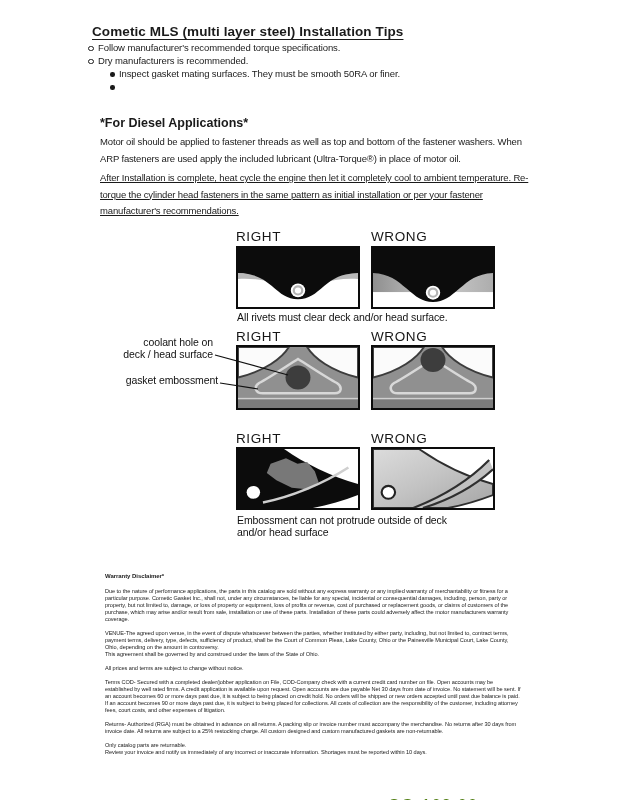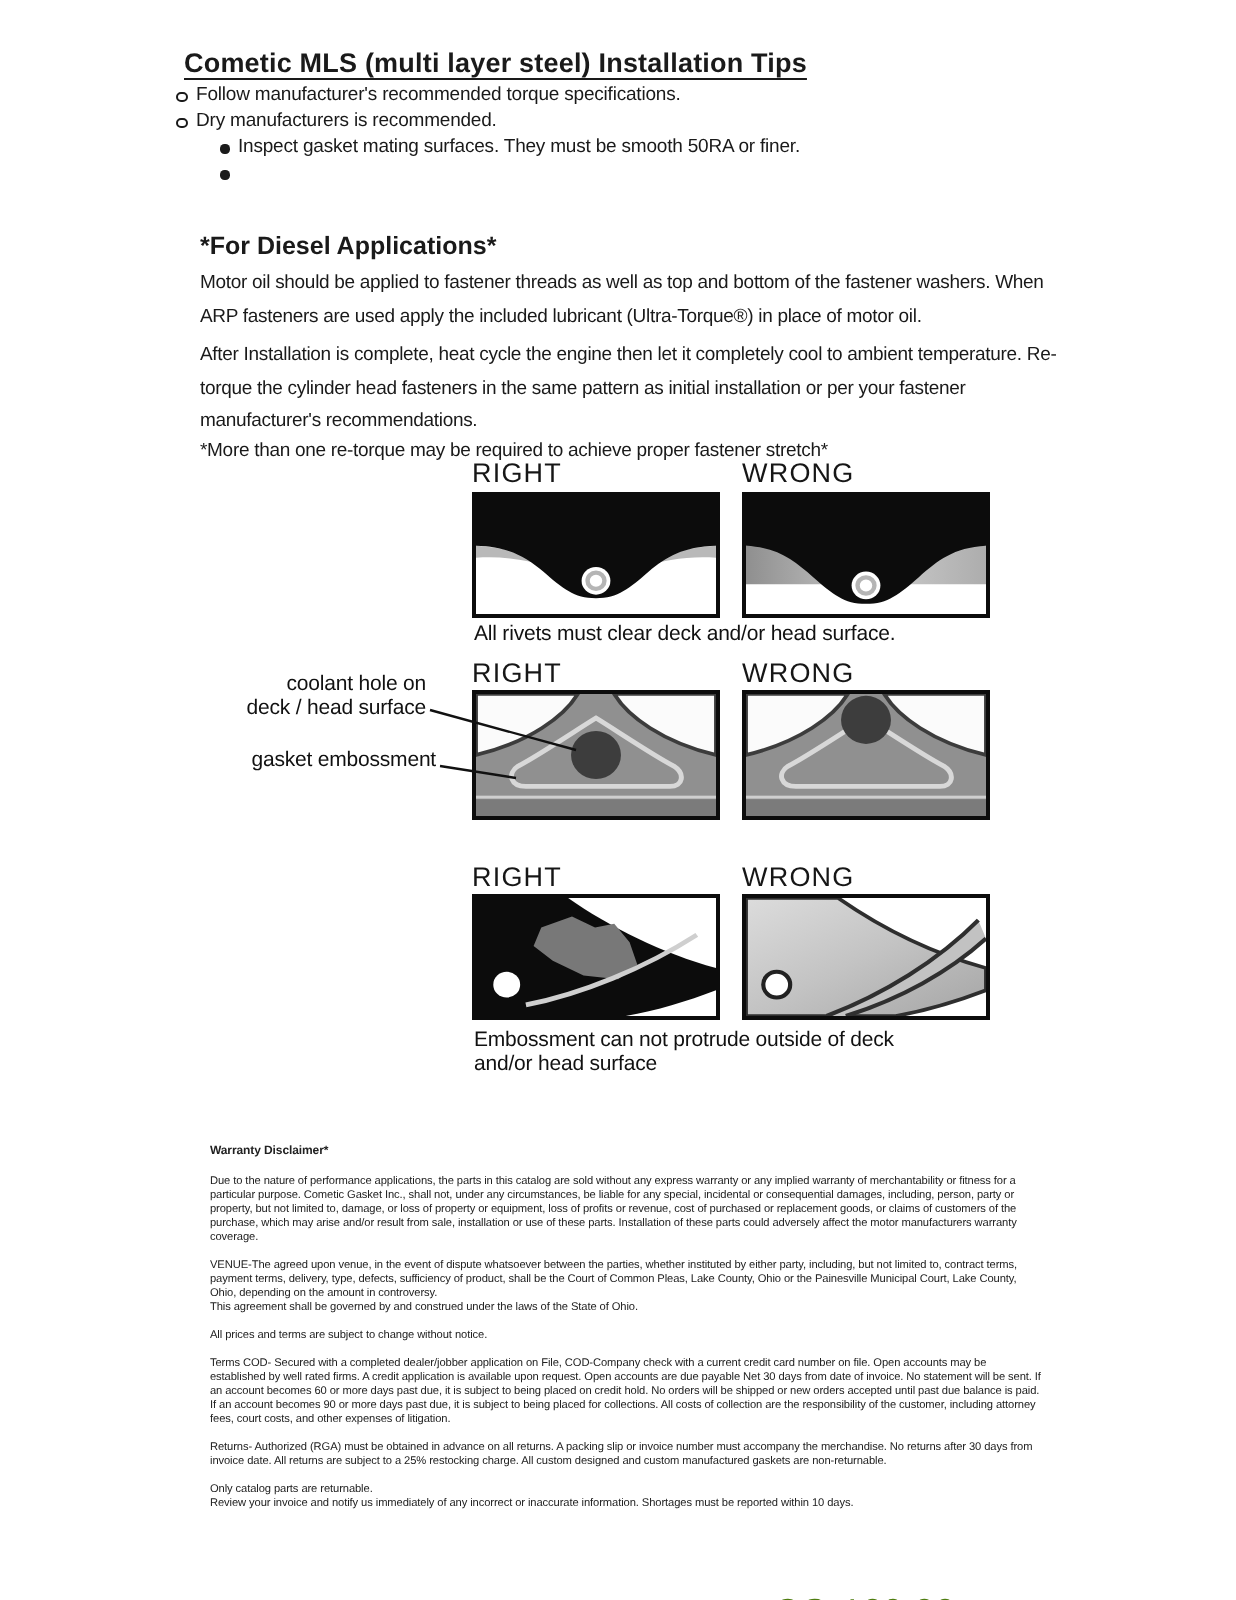--- a/index.html
+++ b/index.html
@@ -12,21 +12,21 @@
     position:absolute; left:92px; top:24px; font-size:13.5px; font-weight:bold;
     text-decoration:underline; text-underline-offset:3px; letter-spacing:0.1px;
   }
   .tips{position:absolute; left:88px; top:41px; width:470px; font-size:9.5px; letter-spacing:-0.1px;}
   .tip{position:relative; padding-left:10px; line-height:13px;}
   .tip .b{position:absolute; left:0; top:4.5px; width:3.5px; height:3.5px; border:1px solid #1a1a1a; border-radius:50%;}
   .subtip{position:relative; margin-left:22px; padding-left:9px; line-height:13px;}
   .subtip .b{position:absolute; left:0; top:5px; width:4.5px; height:4.5px; background:#1a1a1a; border-radius:50%;}
   .diesel-h{position:absolute; left:100px; top:116px; font-size:12.5px; font-weight:bold;}
   .para{position:absolute; left:100px; width:438px; font-size:9.5px; line-height:16.5px; letter-spacing:-0.15px;}
-  .p1{top:134px;} .p2{top:170px;} .p3{top:218px;}
+  .p1{top:134px;} .p2{top:170px;text-decoration:underline;} .p3{top:218px;}
   .dlabel{
     position:absolute; width:125px; text-align:left; font-size:13.5px;
     letter-spacing:0.6px; color:#161616;
   }
   .panel{
     position:absolute; width:120px; height:59px; border:2.5px solid #0c0c0c; background:#fff;
   }
   .panel.tall{height:61px;}
   .panel svg{display:block; width:100%; height:100%;}
   .lx{left:236px;} .rx{left:371px;}
@@ -53,21 +53,20 @@
   <div class="tips">
     <div class="tip"><span class="b"></span><span>Follow manufacturer's recommended torque specifications.</span></div>
     <div class="tip"><span class="b"></span><span>Dry manufacturers is recommended.</span></div>
     <div class="subtip"><span class="b"></span><span>Inspect gasket mating surfaces.  They must be smooth 50RA or finer.</span></div>
     <div class="subtip"><span class="b"></span></div>
   </div>
 
   <div class="diesel-h">*For Diesel Applications*</div>
   <div class="para p1">Motor oil should be applied to fastener threads as well as top and bottom of the fastener washers. When ARP fasteners are used apply the included lubricant (Ultra-Torque®) in place of motor oil.</div>
   <div class="para p2">After Installation is complete, heat cycle the engine then let it completely cool to ambient temperature. Re-torque the cylinder head fasteners in the same pattern as initial installation or per your fastener manufacturer's recommendations.</div>
-  <div class="para p3">*More than one re-torque may be required to achieve proper fastener stretch*</div>
 
   <div class="dlabel lx" style="top:229px">RIGHT</div>
   <div class="dlabel rx" style="top:229px">WRONG</div>
 
   <div class="panel lx" style="top:246px">
     <svg viewBox="0 0 125 64" preserveAspectRatio="none">
       <rect width="125" height="64" fill="#ffffff"></rect>
       <path d="M0,27 C14,28 26,31 41,36.5 L41,39 C26,34.5 14,32.5 0,33.5 Z" fill="#b9b9b9"></path>
       <path d="M125,27 C111,28 99,31 84,36.5 L84,39 C99,34.5 111,32.5 125,33.5 Z" fill="#b9b9b9"></path>
       <path d="M0,0 H125 V27 C108,27.5 99,33 90,41 C80,50 74,55.5 62.5,55.5 C51,55.5 45,50 35,41 C26,33 17,27.5 0,27 Z" fill="#0c0c0c"></path>

